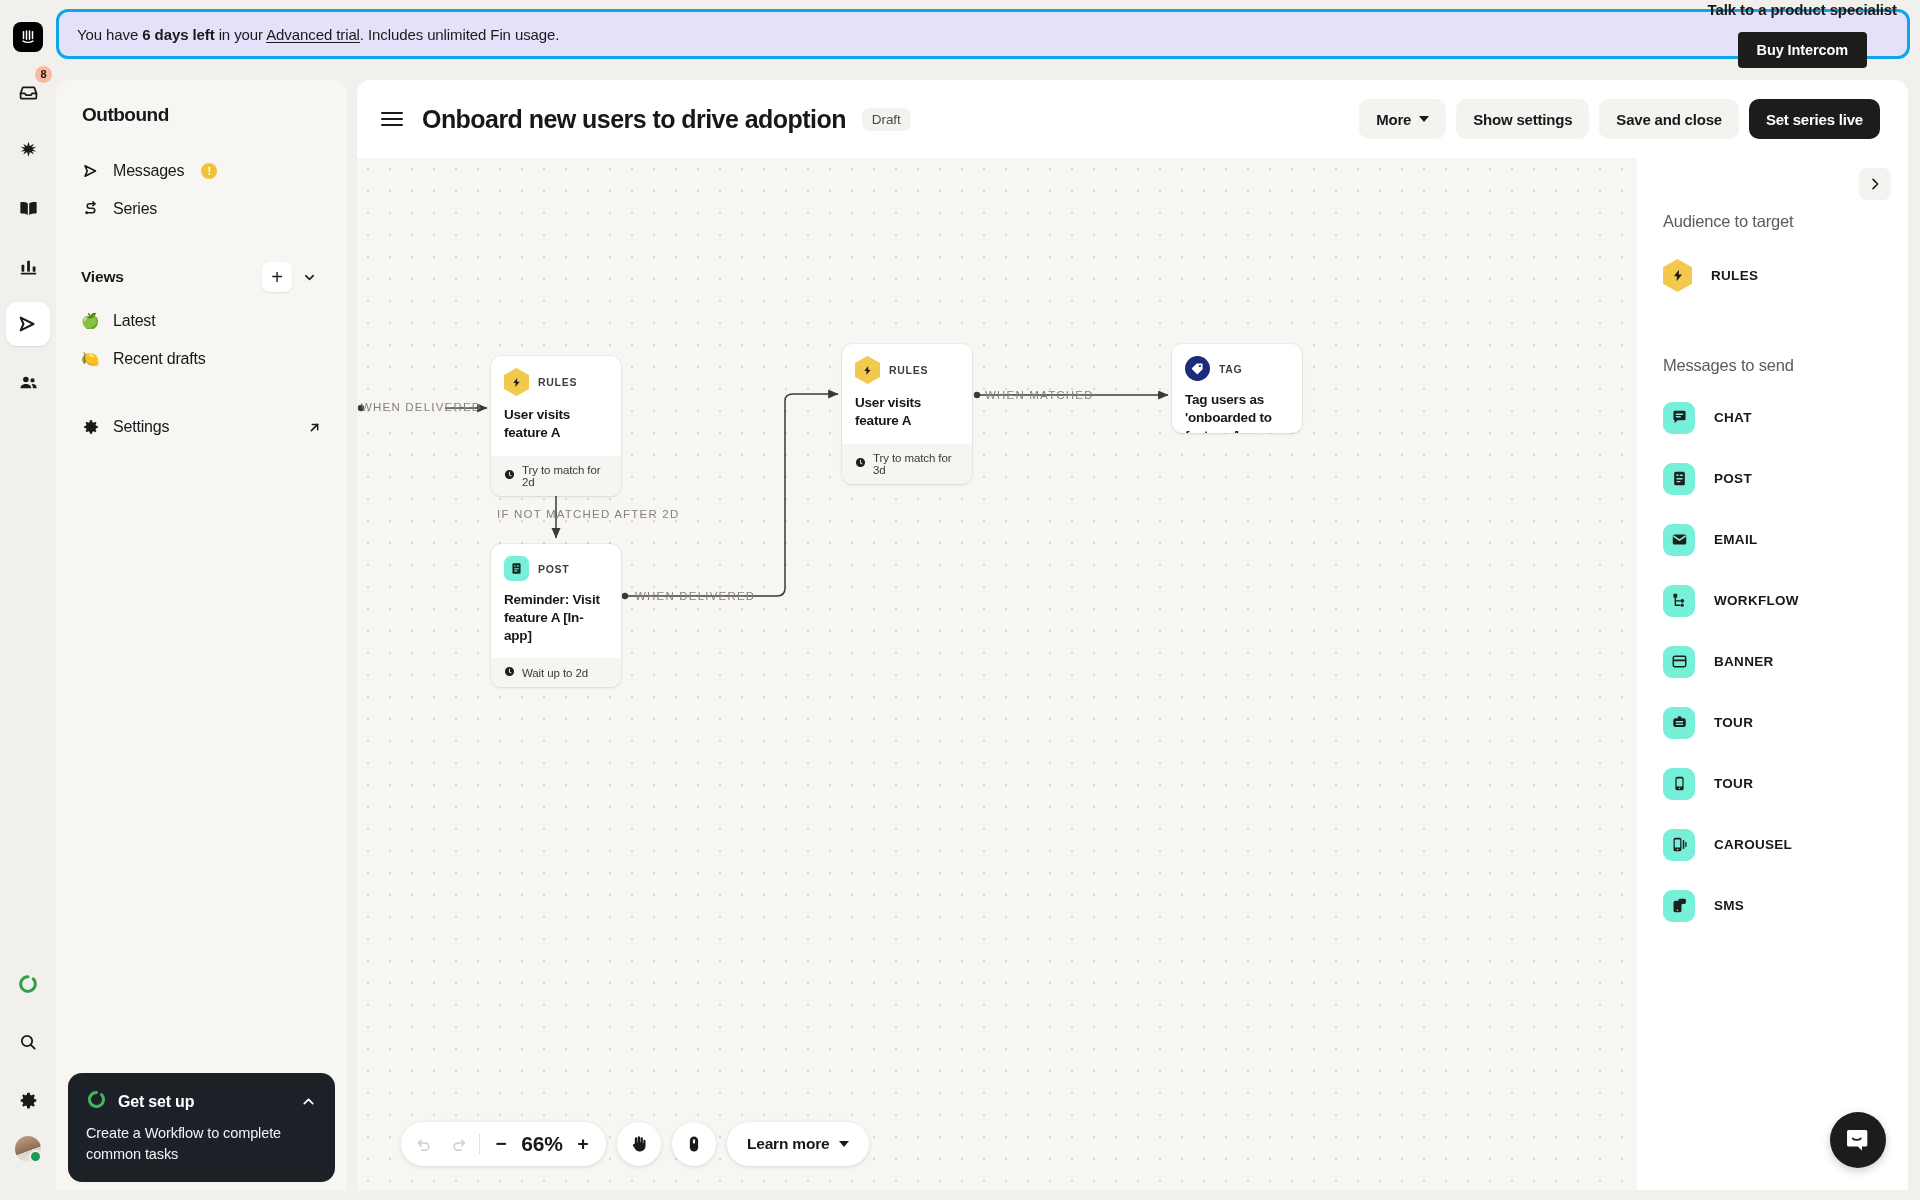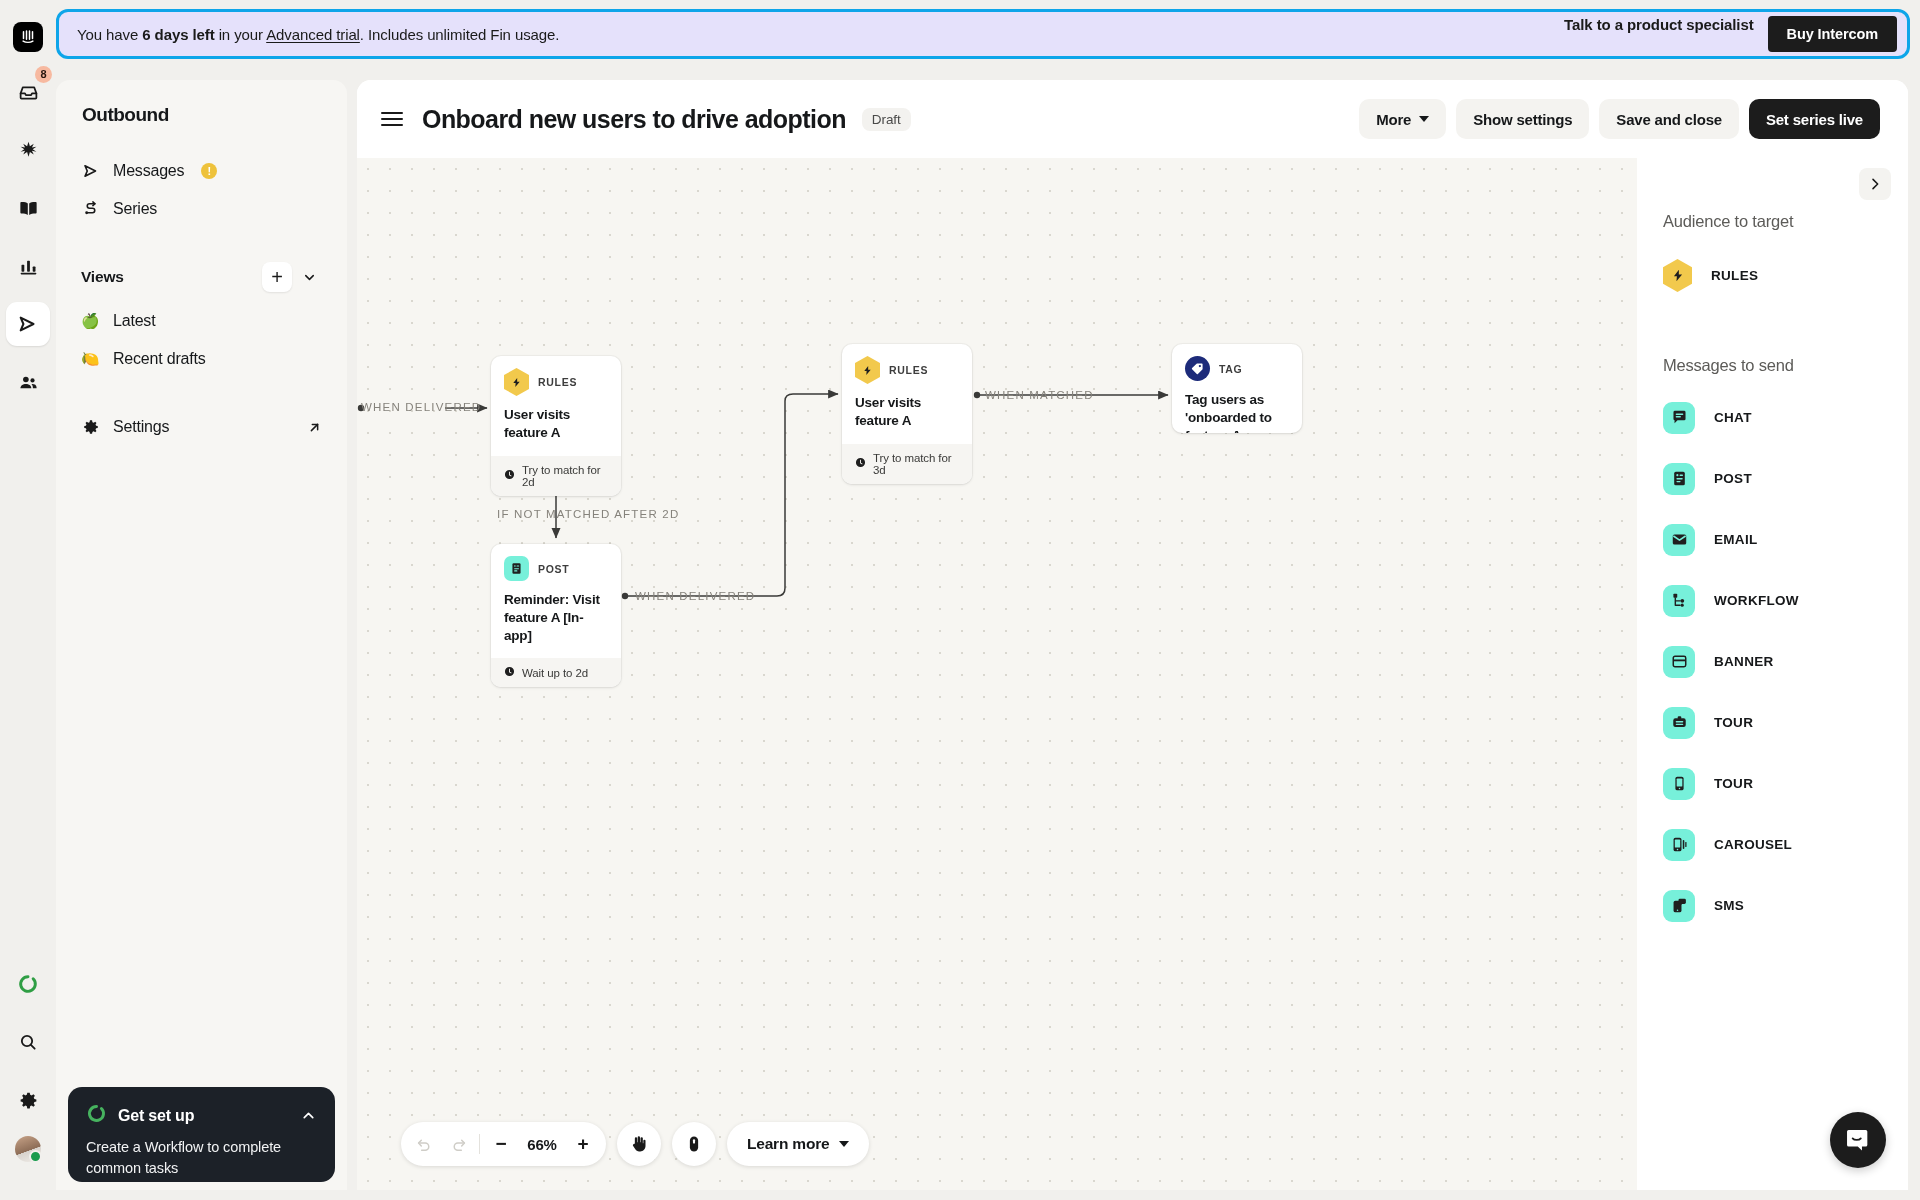--- a/index.html
+++ b/index.html
@@ -51,21 +51,21 @@
 
   
   #trial-banner {
     position: absolute; left: 56px; top: 9px; width: 1854px; height: 50px;
     background: #e5e1fb; border: 3px solid #0ea5e9; border-radius: 12px;
     display: flex; align-items: center; padding: 0 10px 0 18px;
   }
   #trial-text { font-size: 15px; color: #1a1a1a; letter-spacing: -0.1px; }
   #trial-text b { font-weight: 700; }
   #trial-text u { text-decoration: underline; text-underline-offset: 2px; }
-  #trial-right { margin-left: auto; display: flex; align-items: flex-start; gap: 14px; }
+  #trial-right { margin-left: auto; display: flex; align-items: center; gap: 14px; flex-direction: column; }
   #talk-specialist {
     font-size: 15px; font-weight: 600; color: #1a1a1a; cursor: pointer;
     letter-spacing: -0.1px;
   }
   #buy-intercom {
     background: #1c1c1c; color: #fff; border: none;
     height: 36px; padding: 0 19px; border-radius: 4px;
     font-size: 14.5px; font-weight: 600; cursor: pointer;
     font-family: inherit; letter-spacing: -0.1px;
   }
@@ -109,21 +109,21 @@
     width: 26px; height: 26px; display:flex; align-items:center; justify-content:center;
     cursor: pointer; color:#1a1a1a;
   }
   .view-emoji { font-size: 15px; width: 19px; text-align: center; flex: 0 0 19px; }
   #settings-item { margin-top: 30px; }
   #settings-ext { margin-left: auto; color: #1a1a1a; display:flex; }
 
   
   #get-set-up {
     position: absolute; left: 68px; bottom: 18px; width: 267px;
-    background: #1c2128; border-radius: 14px; padding: 16px 18px 4px;
+    background: #1c2128; border-radius: 14px; padding: 16px 18px 18px;
     color: #fff;
   }
   #gsu-head { display: flex; align-items: center; gap: 11px; }
   #gsu-title { font-size: 16px; font-weight: 700; letter-spacing: -0.2px; }
   #gsu-chevron { margin-left: auto; cursor: pointer; display:flex; }
   #gsu-body { font-size: 14.5px; line-height: 1.4; color: #f2f3f4; margin-top: 9px; letter-spacing: -0.1px; }
 
   
   #editor {
     position: absolute; left: 357px; top: 80px; width: 1551px; height: 1110px;
@@ -207,21 +207,21 @@
     box-shadow: 0 1px 4px rgba(0,0,0,.12);
     display: flex; align-items: center; padding: 0 6px;
   }
   .tb-ico {
     width: 34px; height: 34px; border-radius: 50%;
     display: flex; align-items: center; justify-content: center;
     cursor: pointer; color: #1a1a1a; font-size: 17px;
   }
   .tb-ico.disabled { color: #cfcdc7; cursor: default; }
   .tb-div { width: 1px; height: 20px; background: #e4e2dd; margin: 0 4px; }
-  #zoom-level { font-size: 15px; font-weight: 600; color: #16181a; min-width: 48px; text-align: center; letter-spacing: -0.2px; }
+  #zoom-level { font-size: 21px; font-weight: 600; color: #16181a; min-width: 48px; text-align: center; letter-spacing: -0.2px; }
   .tb-round {
     background: #fff; width: 44px; height: 44px; border-radius: 50%;
     box-shadow: 0 1px 4px rgba(0,0,0,.12);
     display: flex; align-items: center; justify-content: center; cursor: pointer;
   }
   #learn-more {
     background: #fff; height: 44px; border-radius: 22px;
     box-shadow: 0 1px 4px rgba(0,0,0,.12);
     display: flex; align-items: center; gap: 10px; padding: 0 20px;
     font-size: 15.5px; font-weight: 600; color: #16181a; cursor: pointer;

